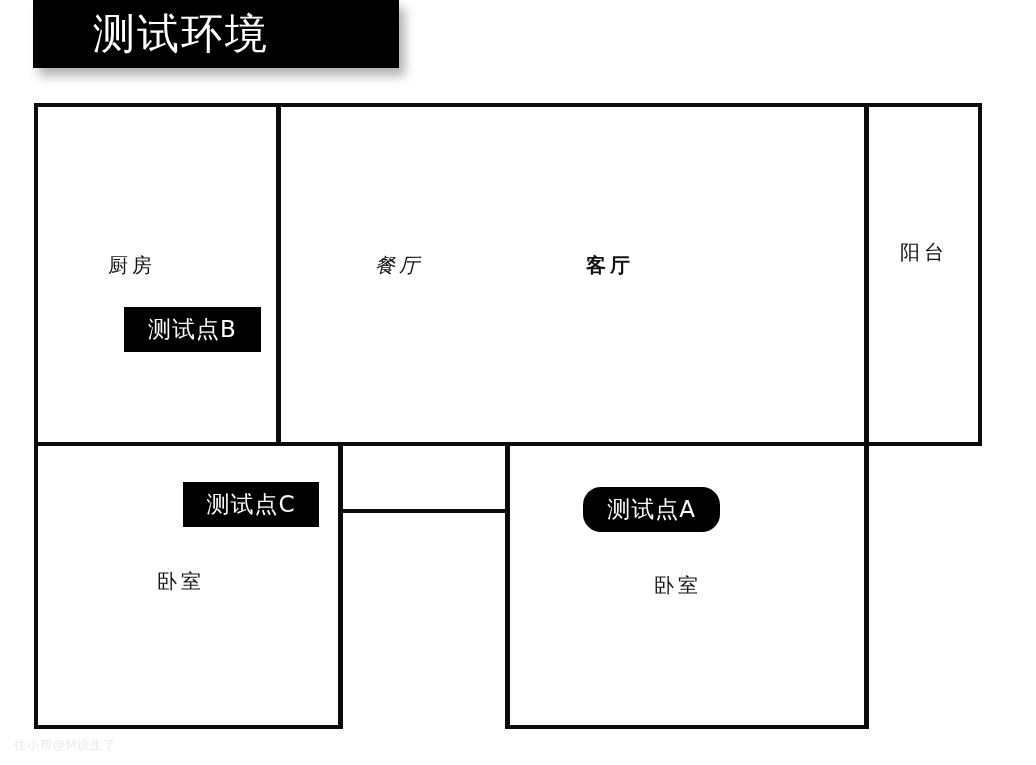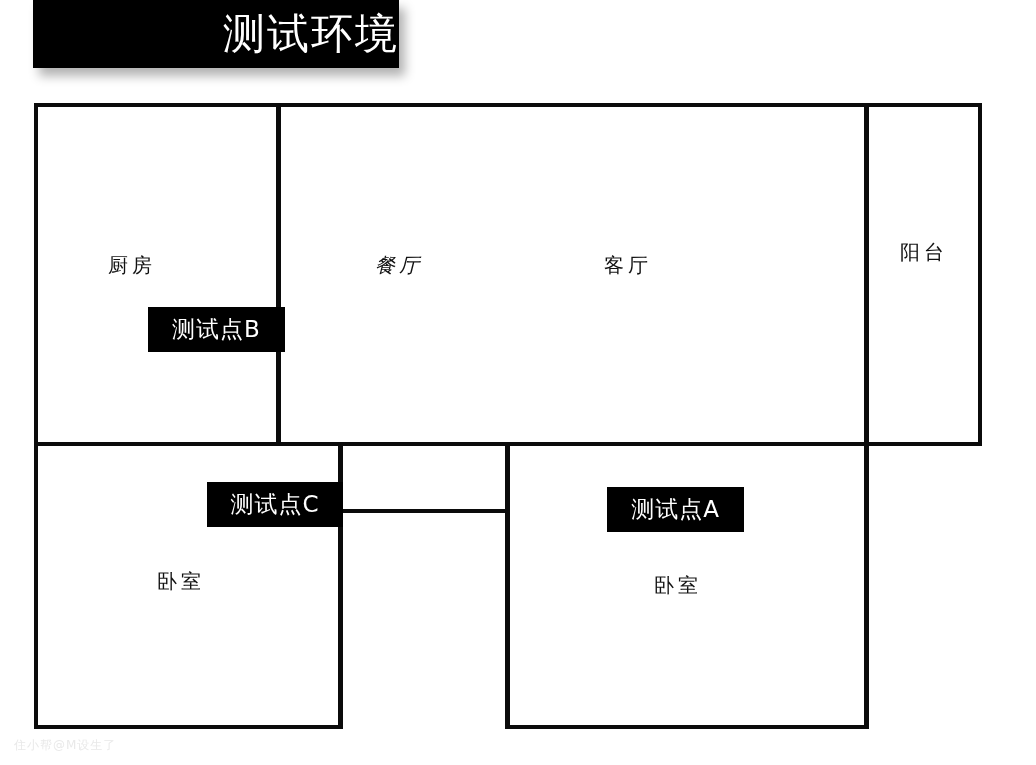--- a/index.html
+++ b/index.html
@@ -23,21 +23,21 @@
   .title-banner {
     position: absolute;
     left: 33px;
     top: 0px;
     width: 366px;
     height: 68px;
     background: #000000;
     box-shadow: 6px 8px 10px rgba(0,0,0,0.30);
     display: flex;
     align-items: center;
-    justify-content: flex-end;
+    justify-content: flex-start;
     box-sizing: border-box;
     padding-left: 60px;
   }
   .title-banner .title-text {
     color: #ffffff;
     font-size: 42px;
     font-weight: 500;
     letter-spacing: 2px;
     line-height: 1;
     white-space: nowrap;
@@ -66,21 +66,21 @@
     align-items: center;
     justify-content: center;
     white-space: nowrap;
     line-height: 1;
     color: #ffffff;
     font-size: 23px;
     letter-spacing: 1px;
     padding: 8px 14px 9px 14px;
     box-sizing: border-box;
   }
-  .chip.dark  { background: #000000; margin-left: 24px; }
+  .chip.dark  { background: #000000; }
   .chip.teal  { background: #246b70; }
 
   
   .watermark {
     position: absolute;
     left: 14px;
     top: 737px;
     font-size: 12px;
     color: #e9e9e9;
     letter-spacing: 1px;
@@ -122,30 +122,30 @@
   <div class="wall" style="left:338px; top:509px; width:172px; height:4px;"></div>
 
   <div class="wall" style="left:505px; top:725px; width:364px; height:4px;"></div>
 
   <div class="wall" style="left:864px; top:442px; width:5px; height:287px;"></div>
 
   <div class="room-label" style="left:108px; top:255px;">厨房</div>
 
   <div class="room-label" style="left:375px; top:255px;font-style:italic;">餐厅</div>
 
-  <div class="room-label" style="left:604px; top:255px;">客厅</div>
+  <div class="room-label" style="left:586px; top:255px;font-weight:bold;">客厅</div>
 
   <div class="room-label" style="left:900px; top:242px;">阳台</div>
 
   <div class="room-label" style="left:157px; top:571px;">卧室</div>
 
   <div class="room-label" style="left:654px; top:575px;">卧室</div>
 
   <div class="chip dark" style="left:124px; top:307px; width:137px; height:45px;">测试点B</div>
 
 
   <div class="chip dark" style="left:183px; top:482px; width:136px; height:45px;">测试点C</div>
 
-  <div class="chip dark" style="left:583px; top:487px; width:137px; height:45px;">测试点A</div>
+  <div class="chip dark" style="left:583px; top:487px; width:137px; height:45px;border-radius:18px;">测试点A</div>
 
   <div class="watermark">住小帮@M设生了</div>
 
 </div>
 
 </body></html>

